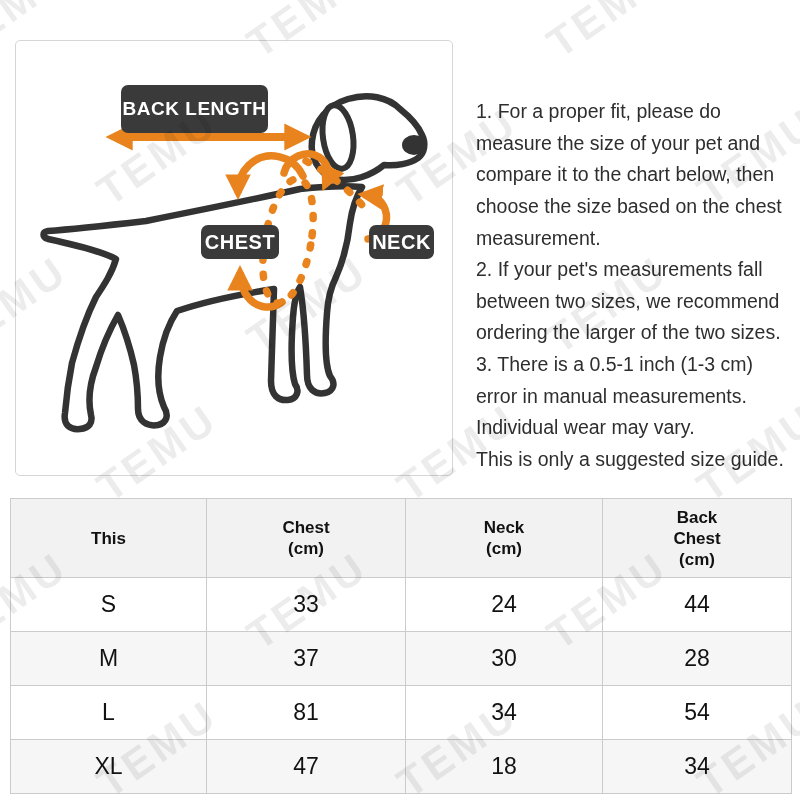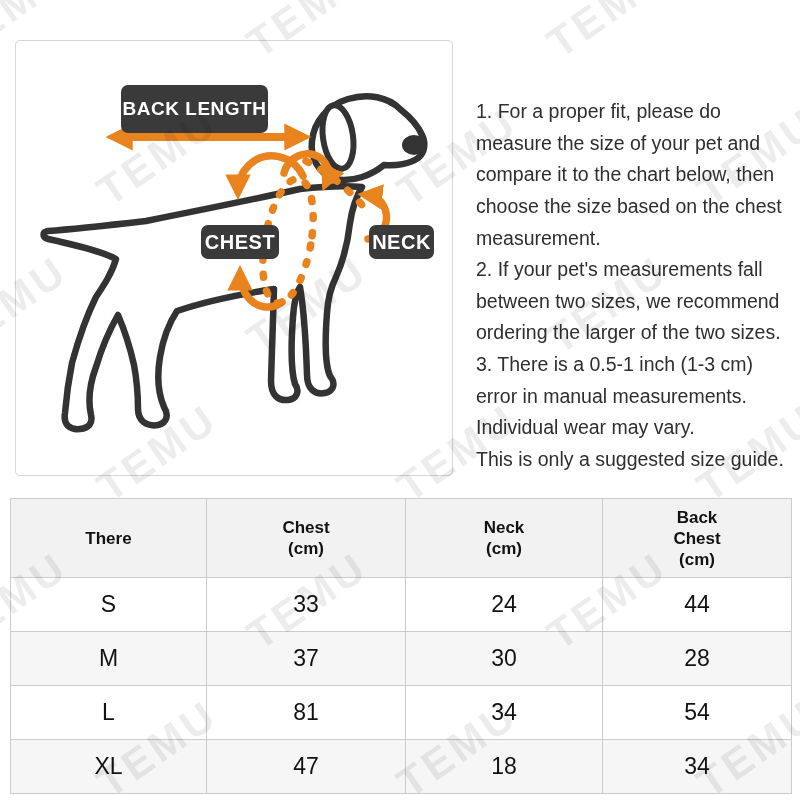--- a/index.html
+++ b/index.html
@@ -146,21 +146,21 @@
 
   <table class="size-table">
     <colgroup>
       <col style="width:196px">
         <col style="width:199px">
         <col style="width:197px">
         <col style="width:189px">
     </colgroup>
     <thead>
       <tr>
-        <th>There</th>
+        <th>This</th>
         <th>Chest
 (cm)</th>
         <th>Neck
 (cm)</th>
         <th>Back
 Chest
 (cm)</th>
       </tr>
     </thead>
     <tbody>

